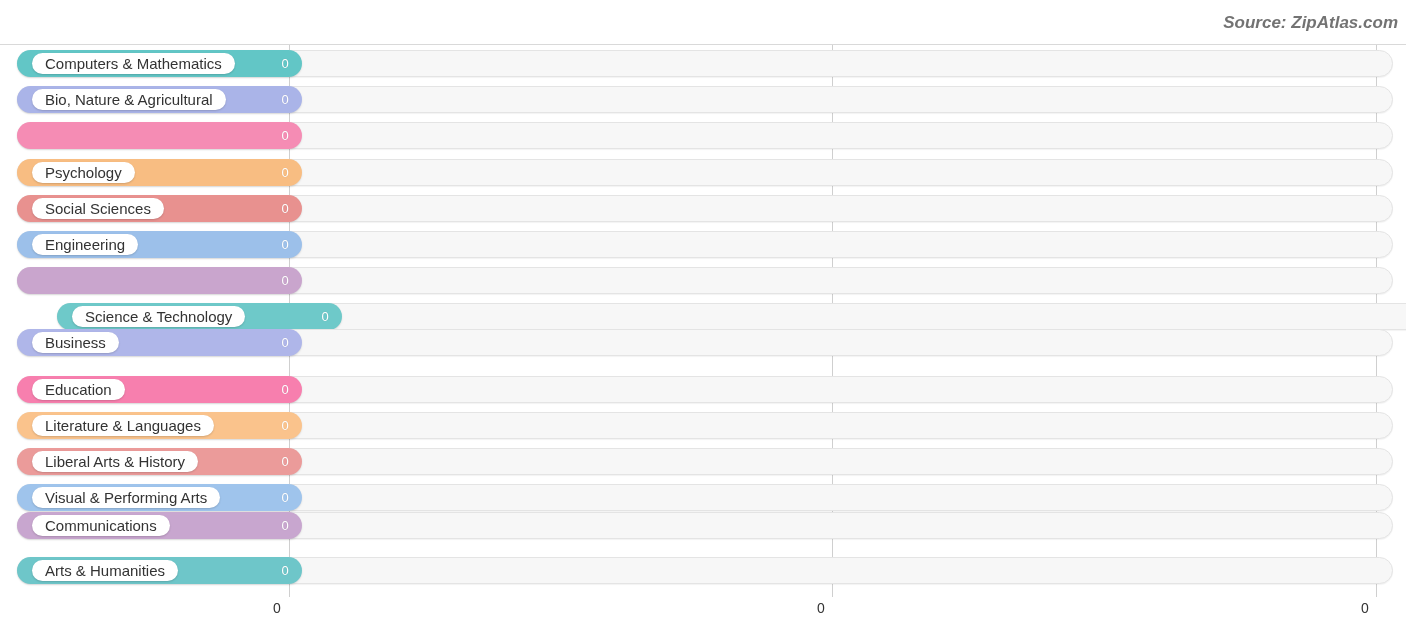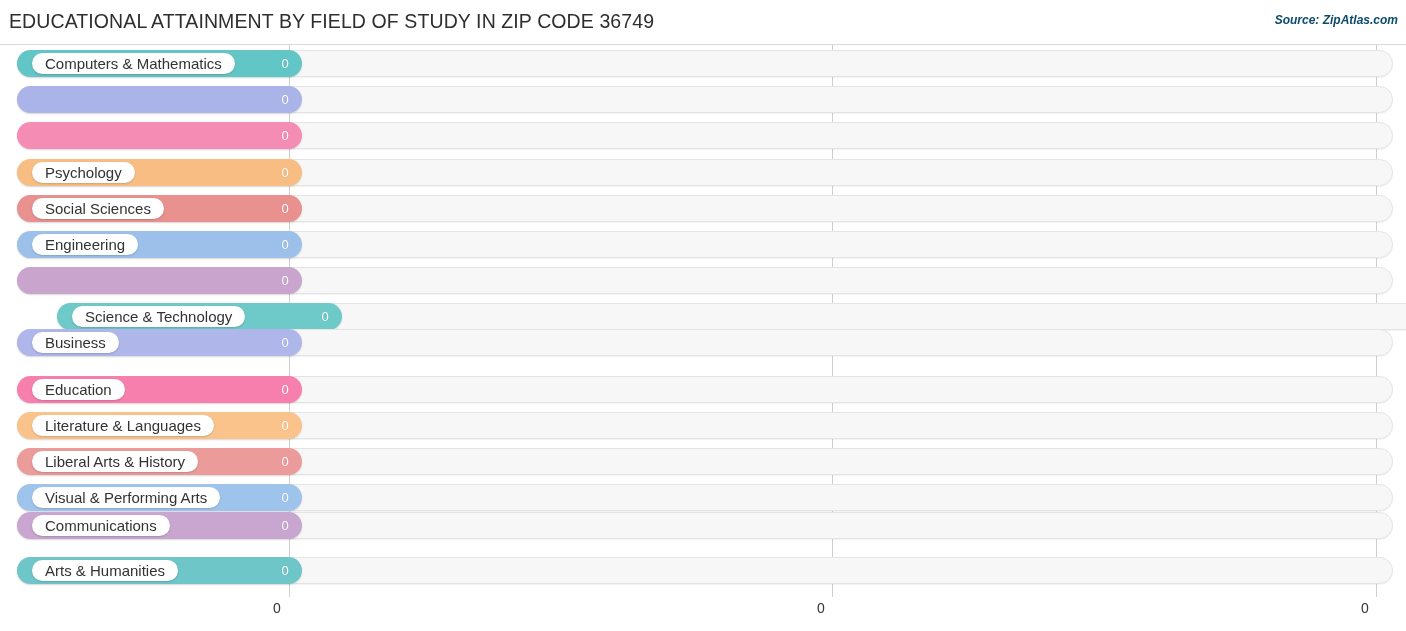--- a/index.html
+++ b/index.html
@@ -30,24 +30,24 @@
     font-size: 19.5px;
     letter-spacing: 0.1px;
     color: #2e2e2e;
     font-weight: 400;
     white-space: nowrap;
   }
   .source-note {
     position: absolute;
     right: 8px;
     top: 13px;
-    font-size: 12px;
+    font-size: 17px;
     font-style: italic;
     font-weight: bold;
-    color: #0c4a6e;
+    color: #737373;
     white-space: nowrap;
   }
 
   
   .plot {
     position: absolute;
     left: 0;
     top: 44px;
     width: 1406px;
     height: 552px;
@@ -150,40 +150,40 @@
     font-size: 14px;
     color: #333333;
     transform: translateX(-50%);
     white-space: nowrap;
   }
 </style>
 </head>
 <body>
 
 <div class="header">
-  <div class="chart-title">EDUCATIONAL ATTAINMENT BY FIELD OF STUDY IN ZIP CODE 36749</div>
   <div class="source-note">Source: ZipAtlas.com</div>
 </div>
 
 <div class="plot">
   <div class="gridlines" id="gridlines">
       <div class="gridline" style="left: 289px;"></div>
       <div class="gridline" style="left: 832px;"></div>
       <div class="gridline" style="left: 1376px;"></div>
     </div>
   <div class="rows" id="rows">
       <div class="row" style="top: 3px;">
         <div class="track"></div>
         <div class="bar" style="width: 285px; background: rgb(98, 198, 198);"></div>
         <div class="label-pill">Computers &amp; Mathematics</div>
         <div class="bar-value" style="left: 275px;">0</div>
       </div>
       <div class="row" style="top: 39.2px;">
         <div class="track"></div>
         <div class="bar" style="width: 285px; background: rgb(170, 180, 232);"></div>
+        <div class="label-pill">Bio, Nature &amp; Agricultural</div>
         <div class="bar-value" style="left: 275px;">0</div>
       </div>
       <div class="row" style="top: 75.4px;">
         <div class="track"></div>
         <div class="bar" style="width: 285px; background: rgb(245, 140, 180);"></div>
         <div class="bar-value" style="left: 275px;">0</div>
       </div>
       <div class="row" style="top: 111.6px;">
         <div class="track"></div>
         <div class="bar" style="width: 285px; background: rgb(248, 189, 130);"></div>

